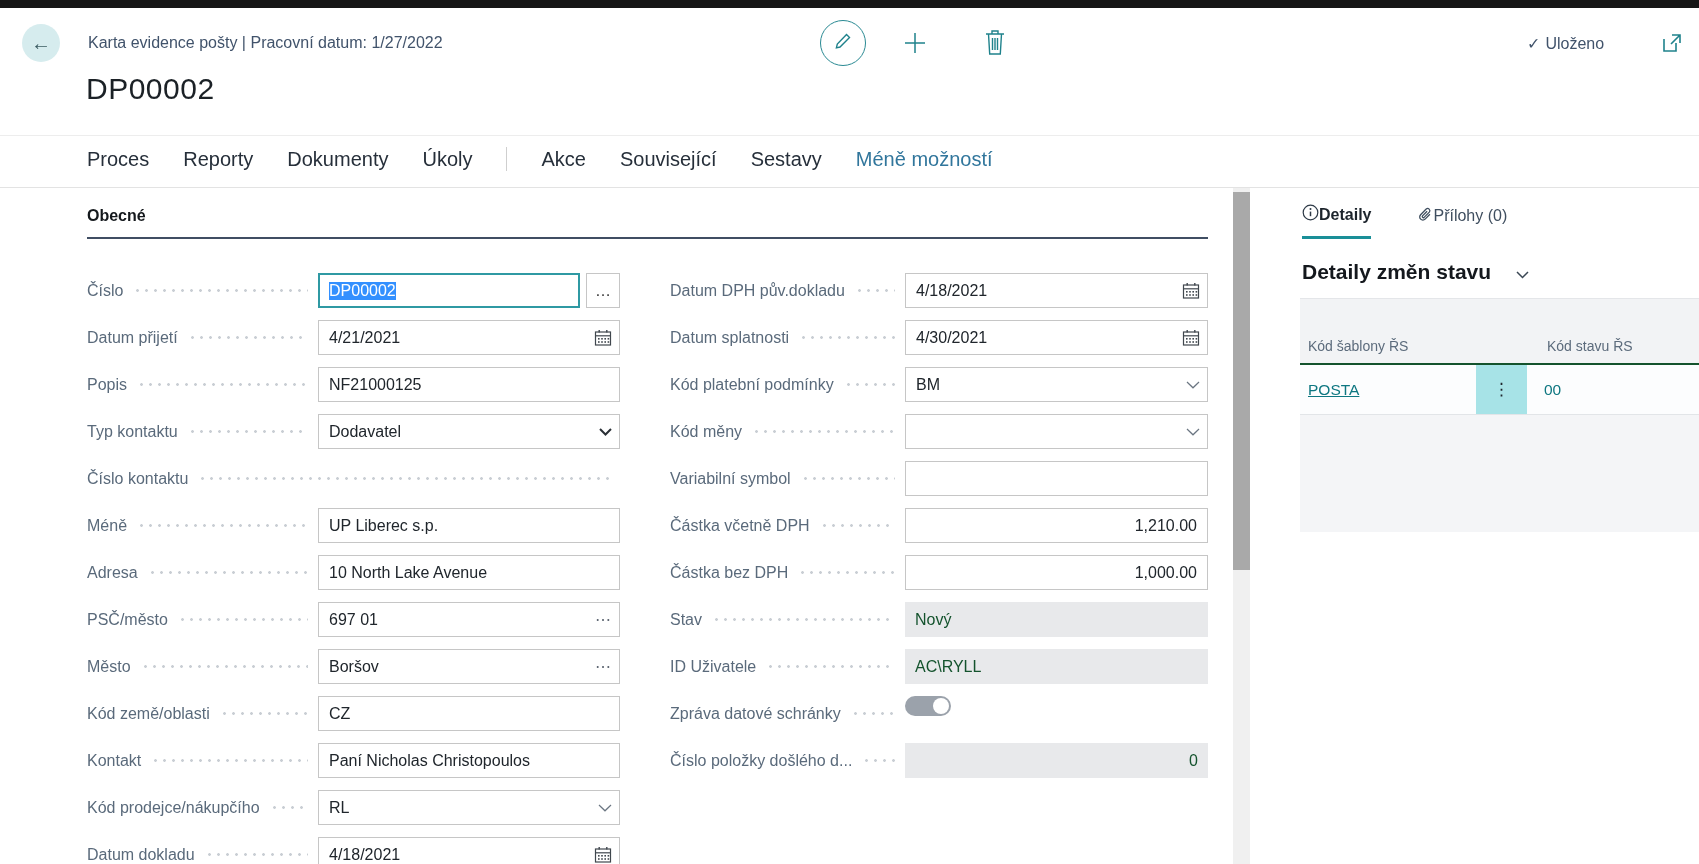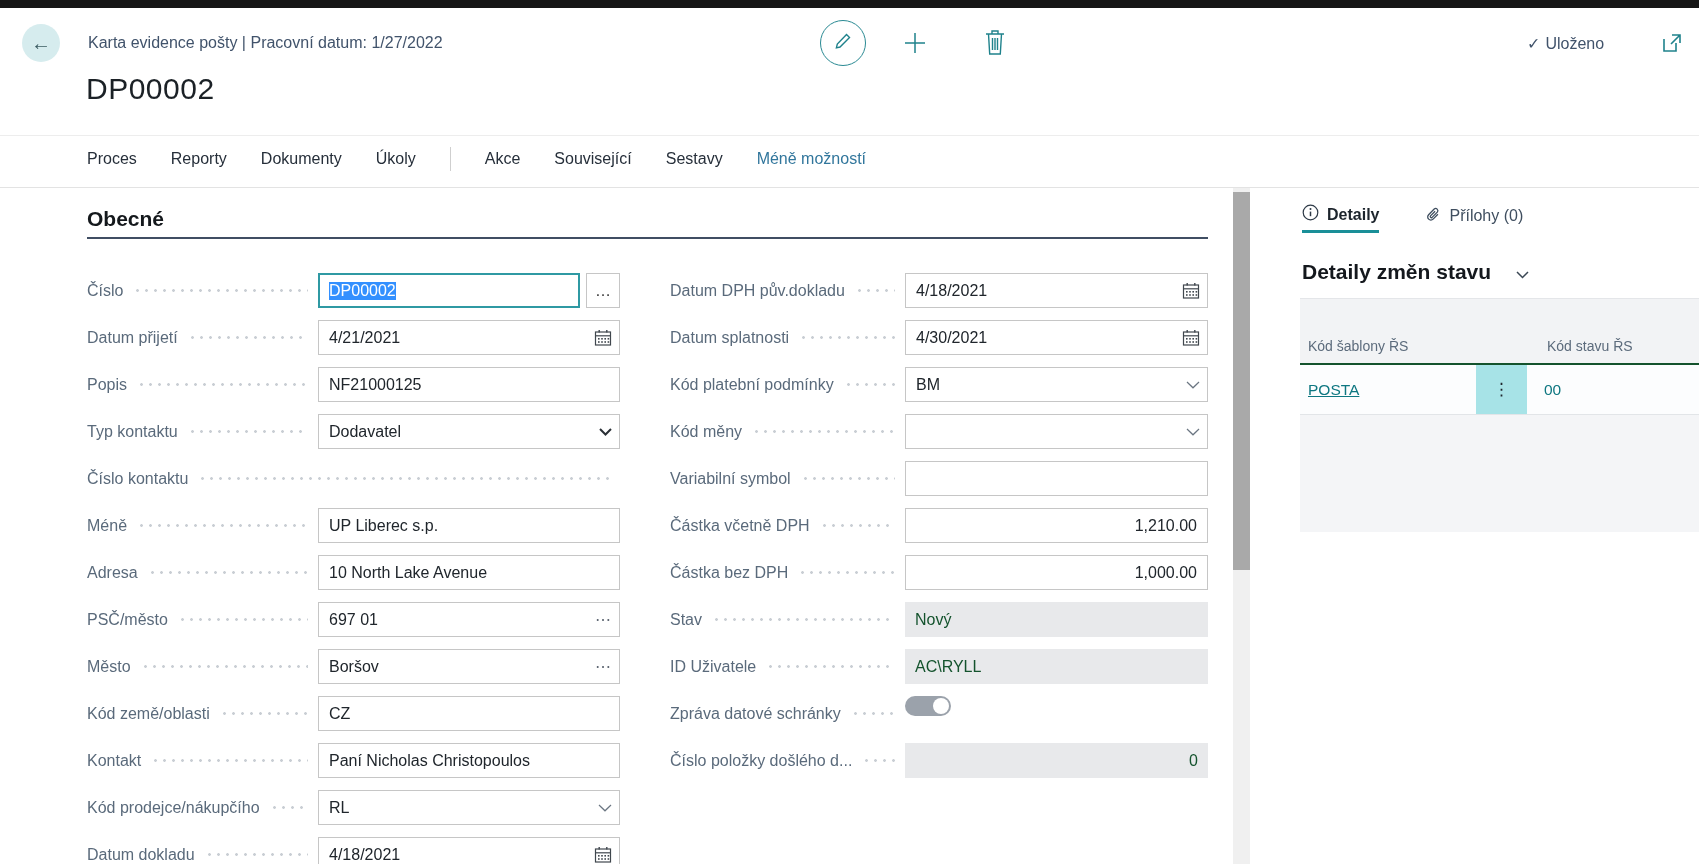--- a/index.html
+++ b/index.html
@@ -14,26 +14,26 @@
   #page-title{left:86px;top:72px;font-size:30px;font-weight:400;color:#1b2126;letter-spacing:.5px;}
   #pencil-btn{left:820px;top:20px;width:46px;height:46px;border-radius:50%;border:1.5px solid #2a8a93;
               display:flex;align-items:center;justify-content:center;box-sizing:border-box;cursor:pointer;}
   #plus-btn{left:903px;top:31px;width:24px;height:24px;cursor:pointer;}
   #trash-btn{left:983px;top:29px;width:24px;height:27px;cursor:pointer;}
   #saved{left:1527px;top:34px;font-size:16px;color:#41536b;display:flex;gap:5px;align-items:center;}
   #popout-btn{left:1660px;top:31px;width:24px;height:24px;cursor:pointer;}
   
   #menu-line-top{left:0;top:135px;width:1699px;height:1px;background:#ededed;}
   #menu-line-bottom{left:0;top:187px;width:1699px;height:1px;background:#e3e3e3;}
-  #menubar{left:87px;top:145px;display:flex;align-items:center;gap:34px;font-size:16px;color:#262f3a;height:28px;}
+  #menubar{left:87px;top:145px;display:flex;align-items:center;gap:34px;font-size:20px;color:#262f3a;height:28px;}
   .mitem{cursor:pointer;white-space:nowrap;}
   .mdivider{width:1px;height:24px;background:#cfcfcf;}
   .mmore{color:#31769c;cursor:pointer;}
   
-  #section-title{left:87px;top:207px;font-size:21px;font-weight:700;color:#14181c;}
+  #section-title{left:87px;top:207px;font-size:16px;font-weight:700;color:#14181c;}
   #section-underline{left:87px;top:237px;width:1121px;height:2px;background:#404e63;}
   
   #col-left{left:87px;top:267px;width:533px;}
   #col-right{left:670px;top:267px;width:538px;}
   .frow{display:flex;align-items:center;height:47px;}
   .flabel{font-size:16px;color:#5a6a7b;white-space:nowrap;flex:none;}
   .leader{flex:1;height:3px;margin:0 10px;min-width:6px;
           background-image:radial-gradient(circle,#c9ced4 1.3px,transparent 1.5px);
           background-size:9px 3px;background-repeat:repeat-x;background-position:0 50%;}
   .fctl{flex:none;position:relative;height:35px;}
@@ -53,21 +53,21 @@
   .boxicon{position:absolute;right:8px;top:50%;transform:translateY(-50%);display:flex;}
   .elli{position:absolute;right:9px;top:50%;transform:translateY(-52%);color:#5f6873;font-size:16px;}
   .toggle{width:46px;height:20px;border-radius:10px;background:#9ba2ab;position:relative;cursor:pointer;}
   .knob{position:absolute;right:2px;top:2px;width:16px;height:16px;border-radius:50%;background:#fff;}
   
   #sb-track{left:1233px;top:188px;width:17px;height:676px;background:#f0f0f0;}
   #sb-thumb{left:1233px;top:192px;width:17px;height:378px;background:#a9a9a9;cursor:pointer;}
   
   #panel{left:1250px;top:188px;width:449px;height:676px;background:#fff;}
   #tabs{position:absolute;left:52px;top:16px;display:flex;gap:46px;}
-  .tab{display:flex;align-items:center;gap:8px;font-size:16px;color:#3f4e5f;padding-bottom:5px;cursor:pointer;}
+  .tab{display:flex;align-items:center;font-size:16px;color:#3f4e5f;padding-bottom:11px;cursor:pointer;}
   .tab.active{color:#1c242c;font-weight:700;border-bottom:3px solid #1a8f98;}
   #panel-heading{position:absolute;left:52px;top:72px;display:flex;align-items:center;gap:25px;
                  font-size:21px;font-weight:700;color:#14181d;cursor:pointer;justify-content:center;}
   #ptable{position:absolute;left:50px;top:110px;width:399px;}
   #thead{height:64px;background:#f2f3f5;border-top:1px solid #e4e6e9;position:relative;}
   .thlabel{position:absolute;bottom:9px;font-size:14px;color:#5c6b7c;cursor:pointer;}
   #th-col1{left:8px;}
   #th-col2{left:247px;}
   #trow{height:49px;background:#fcfdfe;border-top:2px solid #14532d;border-bottom:1px solid #e2e5e8;
         display:flex;align-items:stretch;}

